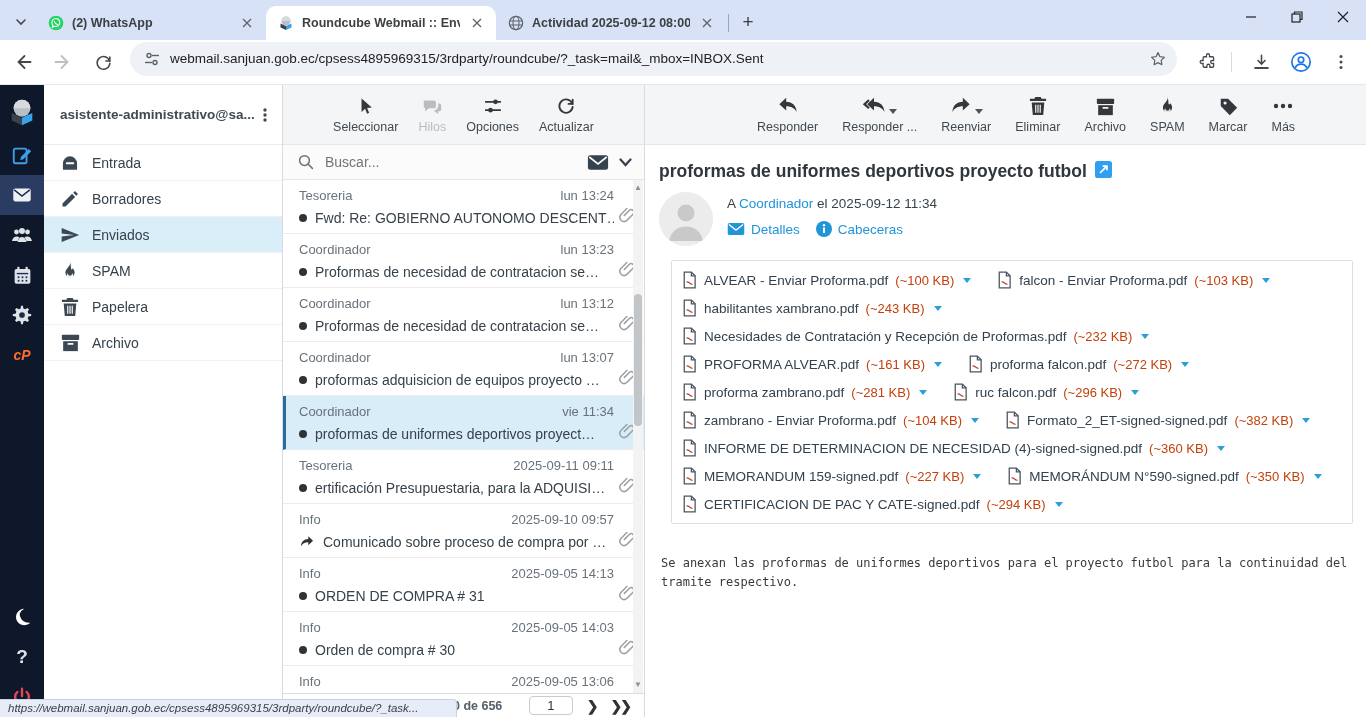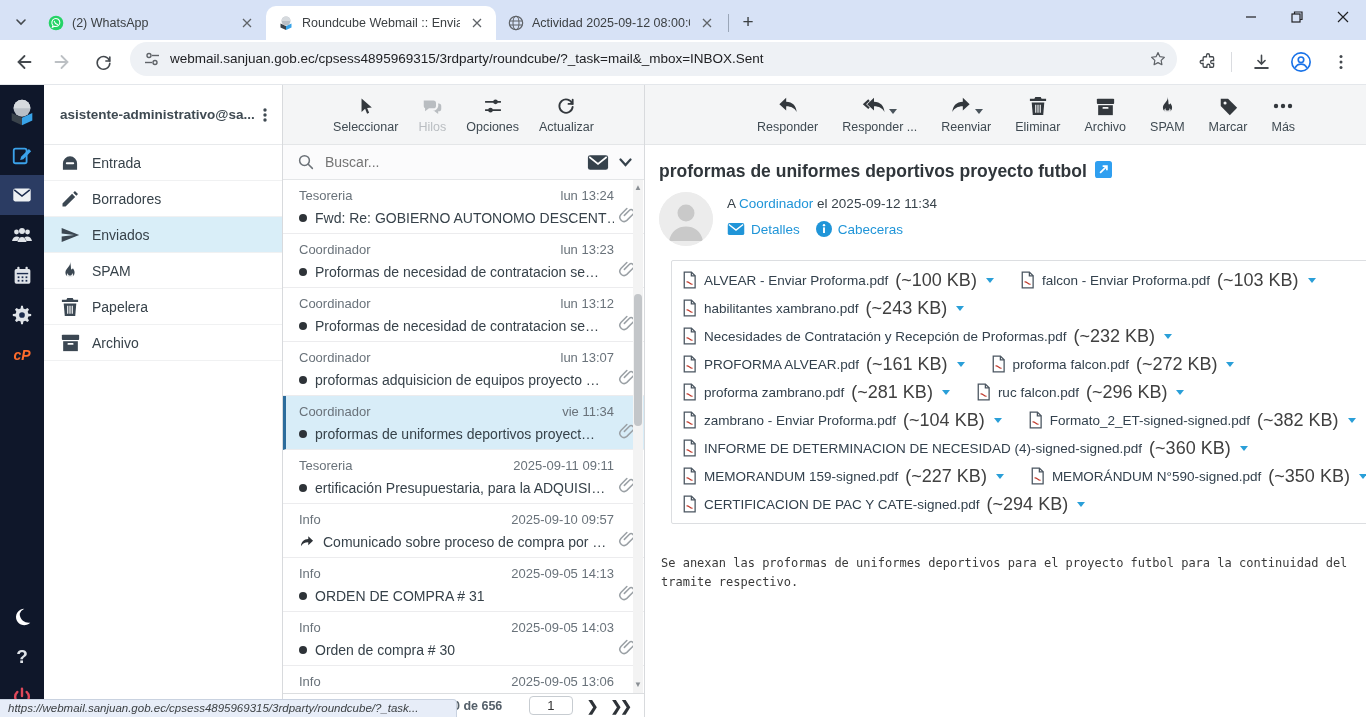--- a/index.html
+++ b/index.html
@@ -3,21 +3,21 @@
 <meta charset="utf-8">
 <style>
   * { box-sizing: border-box; margin: 0; padding: 0; }
   html,body { width:1366px; height:717px; overflow:hidden; }
   body { font-family:"Liberation Sans", sans-serif; background:#fff; }
   .screen { position:relative; width:1366px; height:717px; background:#fff; }
 
   
   .tabstrip { position:absolute; left:0; top:0; width:1366px; height:40px; background:#d7e2f6; display:flex; align-items:flex-end; }
   .tab-search { width:30px; height:28px; margin:0 0 4px 6px; display:flex; align-items:center; justify-content:center; border-radius:14px; color:#44494e; }
-  .tab { display:flex; align-items:center; gap:8px; height:34px; padding:0 10px 0 12px; max-width:230px; min-width:230px; border-radius:10px 10px 0 0; font-size:12.5px; color:#3c4043; }
+  .tab { display:flex; align-items:center; gap:8px; height:34px; padding:0 10px 0 12px; max-width:230px; min-width:230px; border-radius:10px 10px 0 0; font-size:12.5px; color:#3c4043;font-weight:bold; }
   .tab.active { background:#fff; }
   .tab .tab-title { flex:1; white-space:nowrap; overflow:hidden; }
   .tab .tab-close { width:18px; height:18px; border-radius:50%; display:flex; align-items:center; justify-content:center; color:#5f6368; font-size:13px; flex:0 0 auto; }
   .tab-sep { width:1px; height:18px; background:#9aa6b8; margin:0 2px 8px 2px; }
   .newtab { width:26px; height:26px; margin:0 0 5px 4px; display:flex; align-items:center; justify-content:center; font-size:19px; color:#3c4043; border-radius:50%; }
   .wincontrols { margin-left:auto; display:flex; align-self:flex-start; }
   .winbtn { width:46px; height:34px; display:flex; align-items:center; justify-content:center; color:#202124; }
 
   .navbar { position:absolute; left:0; top:40px; width:1366px; height:45px; background:#fff; display:flex; align-items:center; border-bottom:1px solid #e4e7eb; }
   .navbtn { width:34px; height:34px; border-radius:50%; display:flex; align-items:center; justify-content:center; margin-left:6px; }
@@ -83,21 +83,21 @@
   .avatar { width:54px; height:54px; border-radius:50%; background:#ececec; overflow:hidden; flex:0 0 54px; }
   .headlines { padding-top:4px; }
   .fromline { font-size:13.5px; color:#37424a; }
   .fromline .rcpt { color:#2095d8; }
   .headlinks { display:flex; gap:16px; margin-top:10px; align-items:center; }
   .hlink { display:flex; align-items:center; gap:6px; font-size:13.5px; color:#2095d8; }
   .attachbox { margin:14px 8px 0 12px; border:1px solid #dcdee1; border-radius:2px; padding:5px 10px; }
   .att-row { display:flex; gap:26px; height:28px; align-items:center; }
   .att { display:flex; align-items:center; gap:7px; }
   .att-name { font-size:13.5px; color:#33414d; white-space:nowrap; }
-  .att-size { font-size:18px; color:#404040; white-space:nowrap; }
+  .att-size { font-size:13px; color:#c2410c; white-space:nowrap; }
   .att .down { width:0; height:0; border-left:4.5px solid transparent; border-right:4.5px solid transparent; border-top:5px solid #2a9fd8; margin-left:2px; }
   .msgbody { margin:30px 0 0 2px; width:700px; font-family:"DejaVu Sans Mono", monospace; font-size:12px; line-height:19px; color:#3a3a3a; }
 
   
   .statusbar { position:absolute; left:0; bottom:0; width:457px; height:18px; background:#e7edf8; border:1px solid #c9d2e0; border-left:none; border-bottom:none; border-radius:0 4px 0 0; font-size:11.5px; color:#3c4043; line-height:16px; padding:0 8px; white-space:nowrap; overflow:hidden; z-index:5;font-style:italic; }
 
   .ic { display:inline-flex; align-items:center; justify-content:center; }
   svg { display:block; }
 </style>
 </head>

